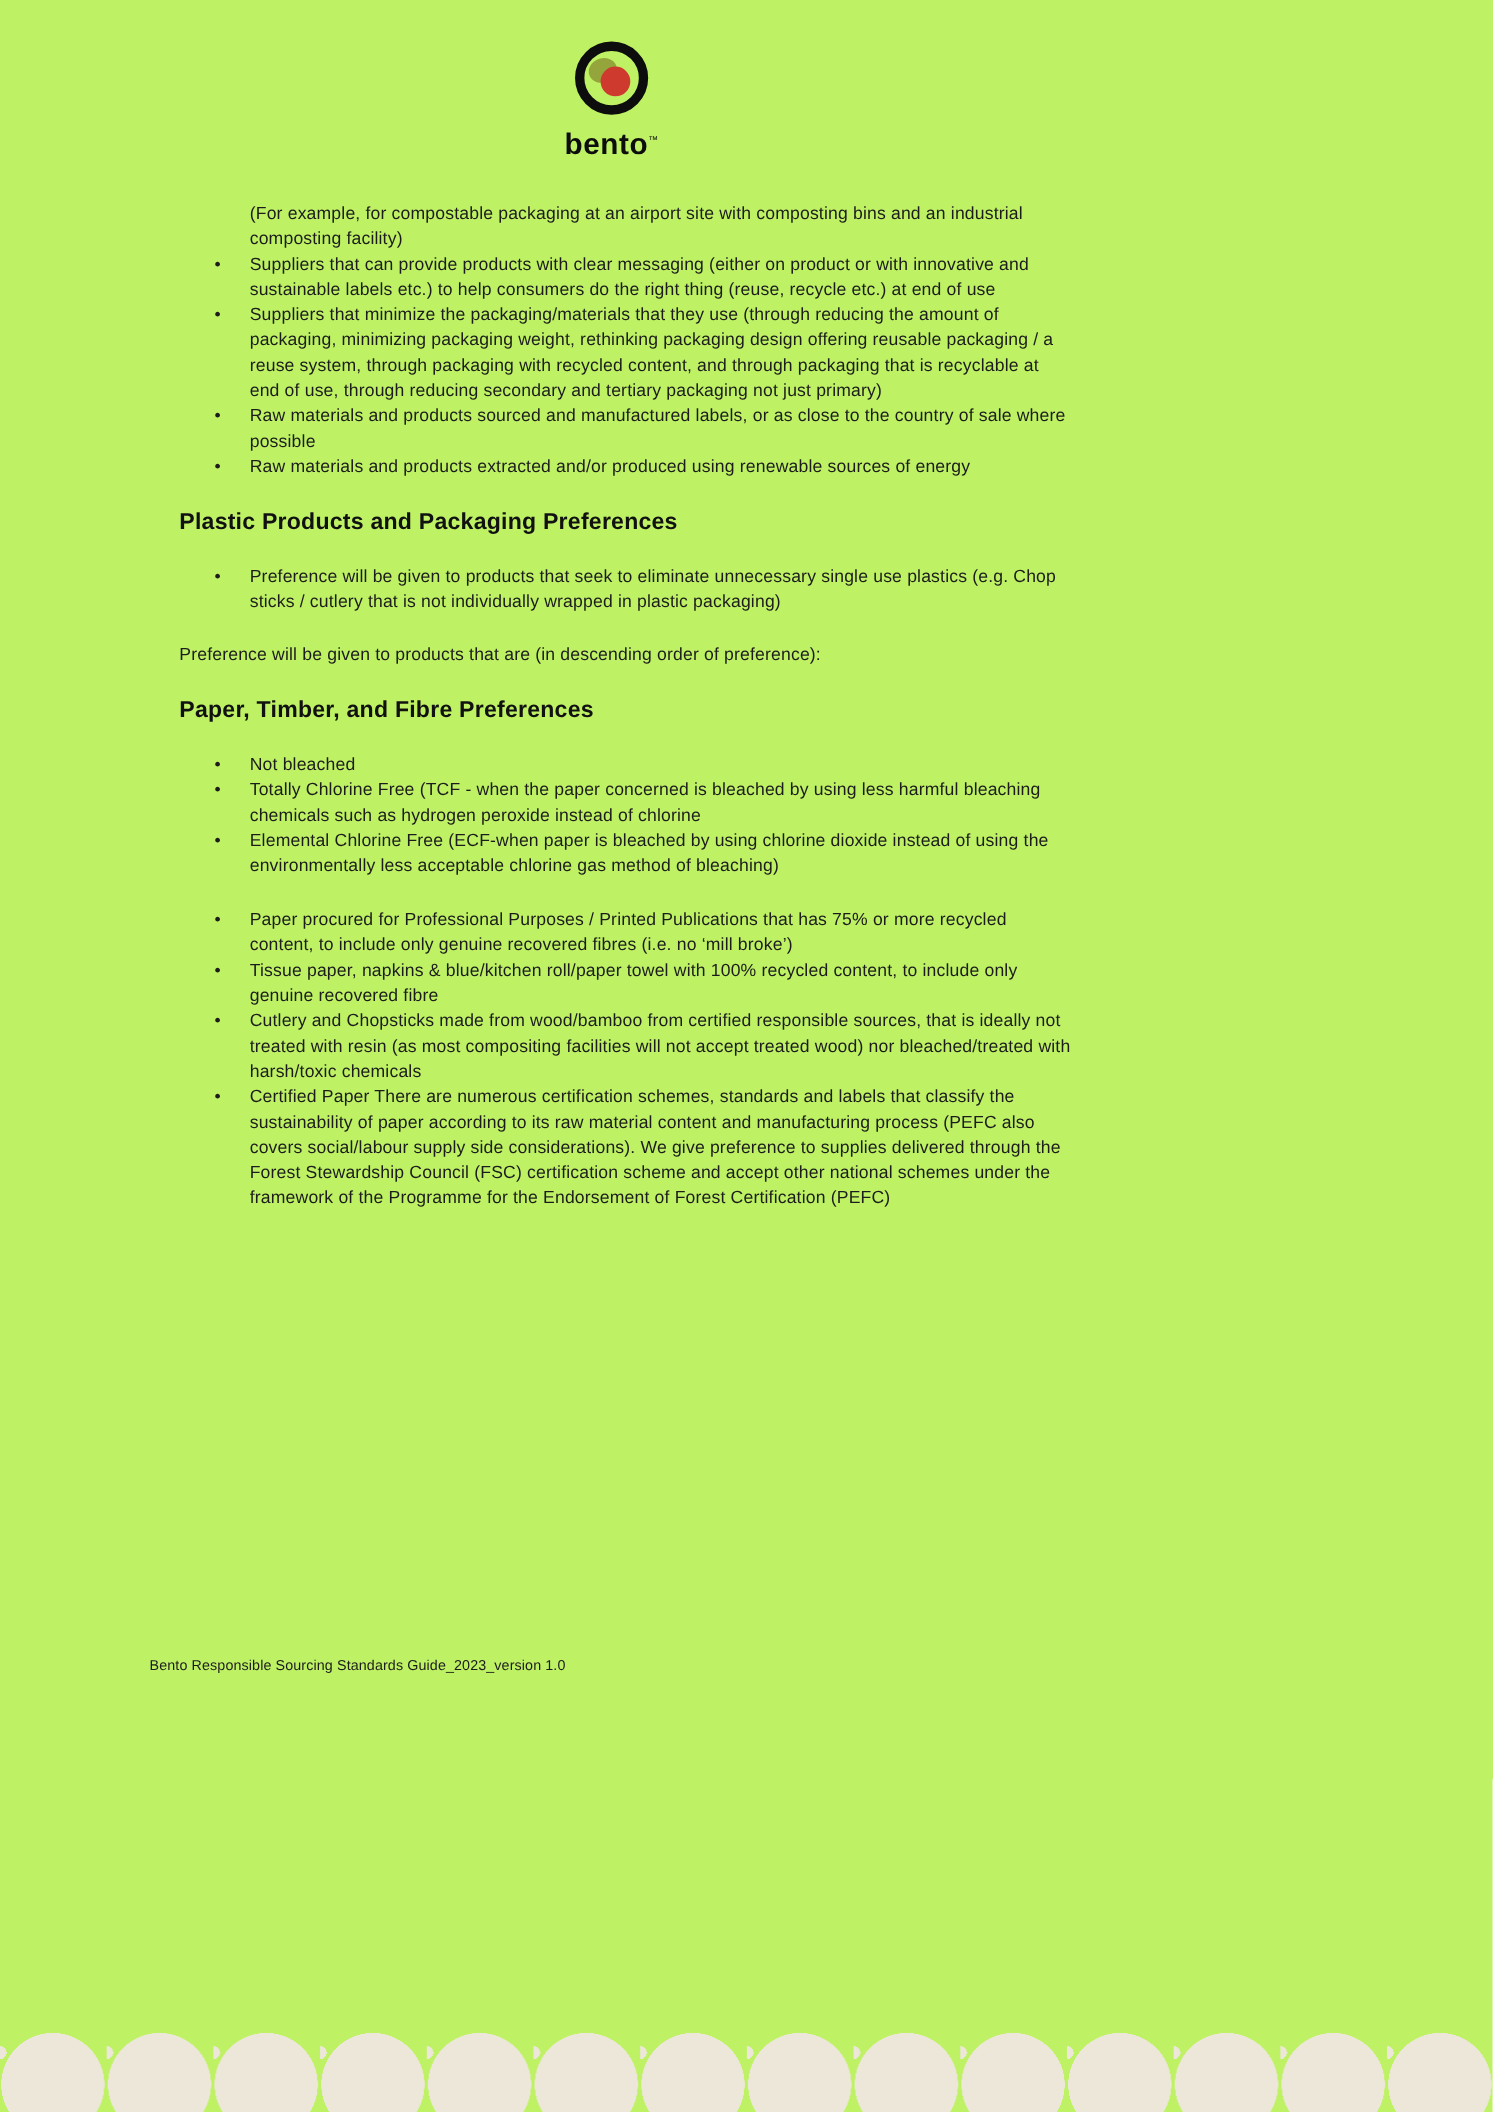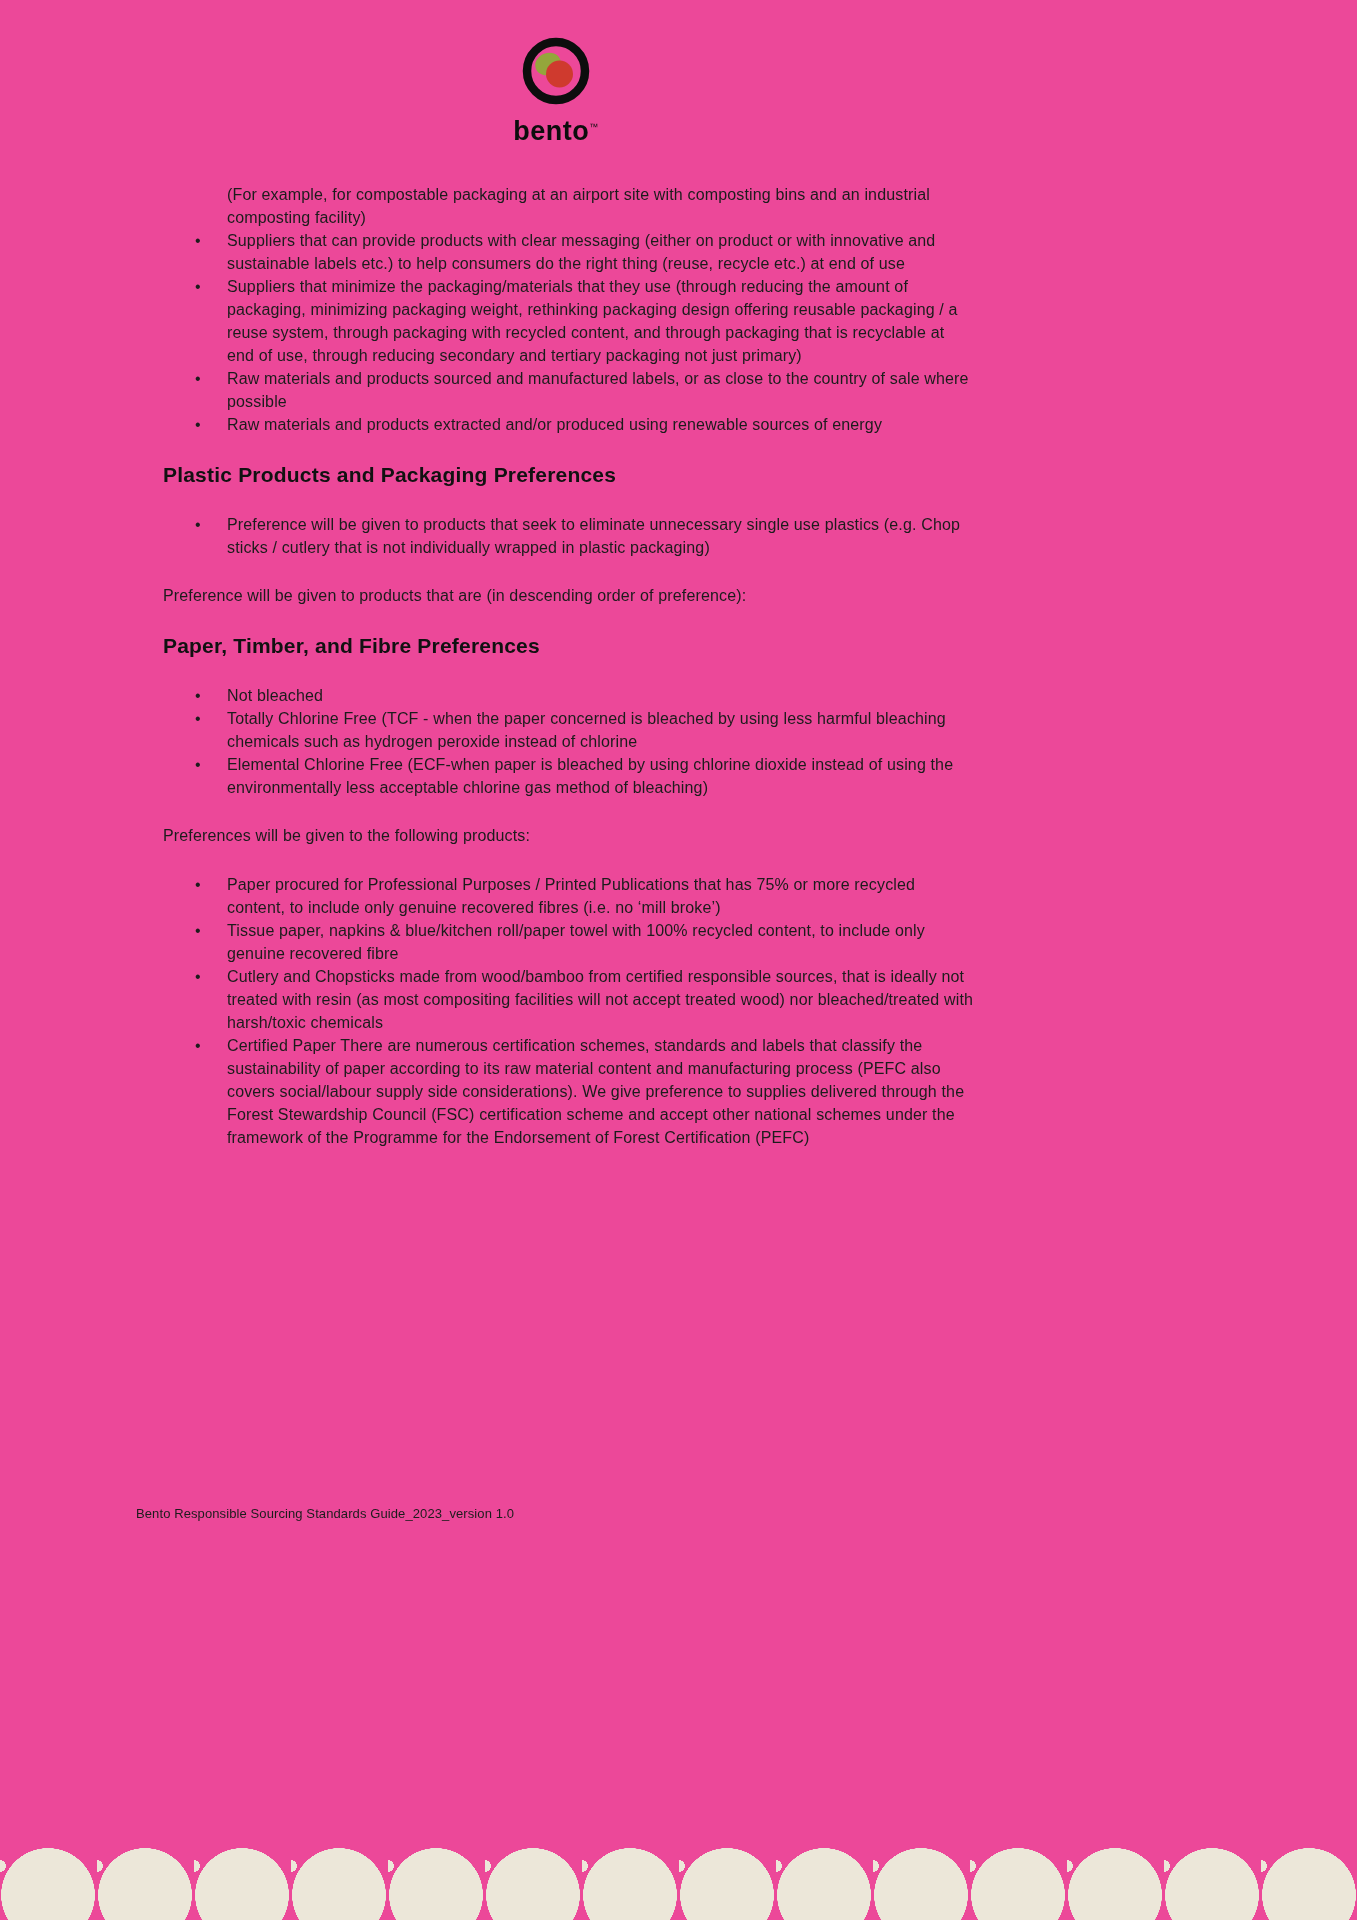--- a/index.html
+++ b/index.html
@@ -1,19 +1,19 @@
 <!DOCTYPE html>
 <html><head>
 <meta charset="utf-8">
 <style>
   html,body { margin:0; padding:0; background:#ffffff; }
   .page {
     position:relative;
     width:1357px; height:1920px;
-    background:#ec4899;
+    background:#bef264;
     font-family:"Liberation Sans", sans-serif;
     color:#1c1c1c;
     overflow:hidden;
   }
 
   
   .logo-wrap {
     position:absolute; top:34px; left:136px; width:840px;
     text-align:center;
   }
@@ -103,21 +103,20 @@
         <span class="btext"><span class="b">Not bleached</span></span>
       </div>
       <div class="blk bullet">
         <span class="marker">•</span>
         <span class="btext"><span class="b">Totally Chlorine Free</span><span> (TCF - when the paper concerned is bleached by using less harmful bleaching chemicals such as hydrogen peroxide instead of chlorine</span></span>
       </div>
       <div class="blk bullet">
         <span class="marker">•</span>
         <span class="btext"><span class="b">Elemental Chlorine Free</span><span> (ECF-when paper is bleached by using chlorine dioxide instead of using the environmentally less acceptable chlorine gas method of bleaching)</span></span>
       </div>
-      <div class="blk para"><span>Preferences will be given to the following products:</span></div>
       <div class="blk bullet spaced">
         <span class="marker">•</span>
         <span class="btext"><span class="b">Paper procured for Professional Purposes / Printed Publications</span><span> that has 75% or more recycled content, to include only genuine recovered fibres (i.e. no ‘mill broke’)</span></span>
       </div>
       <div class="blk bullet">
         <span class="marker">•</span>
         <span class="btext"><span class="b">Tissue paper, napkins &amp; blue/kitchen roll/paper towel</span><span> with 100% recycled content, to include only genuine recovered fibre</span></span>
       </div>
       <div class="blk bullet">
         <span class="marker">•</span>

